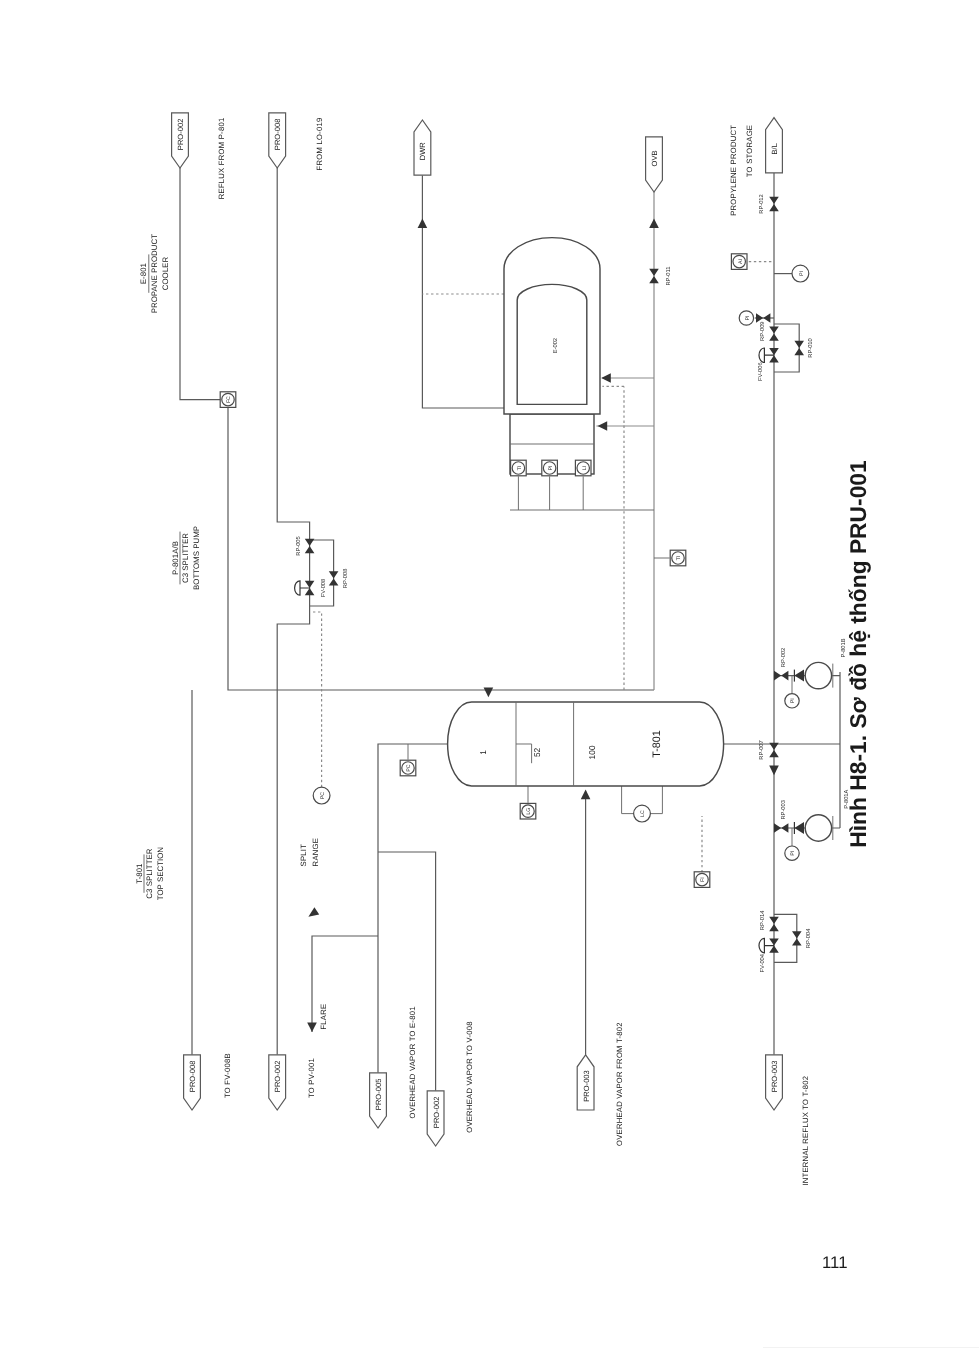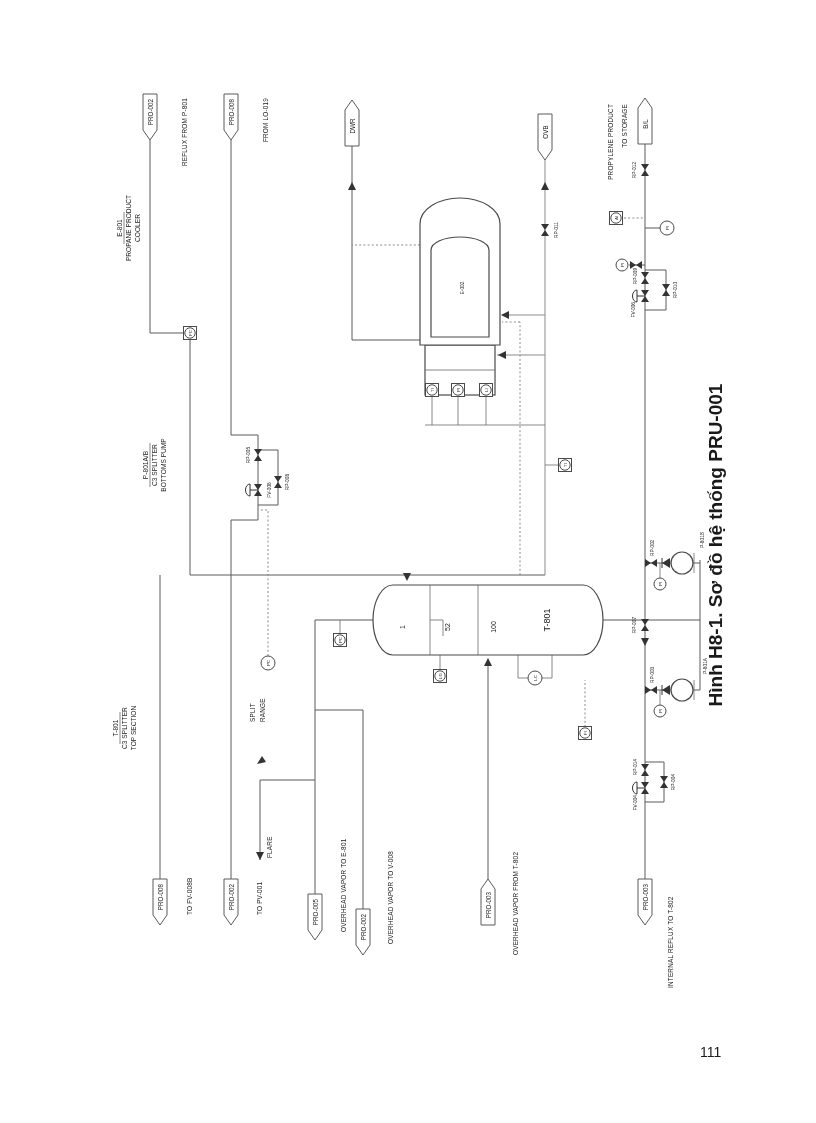--- a/index.html
+++ b/index.html
@@ -23,21 +23,21 @@
   .vtS{font-size:4.8px;text-anchor:start;fill:#2a2a2a;}
   .vtE{font-size:4.8px;text-anchor:end;fill:#2a2a2a;}
   .it{font-size:4.4px;text-anchor:middle;fill:#2a2a2a;}
   .num{font-size:7px;text-anchor:middle;}
   .coltag{font-size:9px;text-anchor:middle;}
   .vfill{fill:#333;stroke:none;}
   .noF{fill:none;stroke:#333;stroke-width:1;}
   .inst{fill:#fff;stroke:#4a4a4a;stroke-width:1;}
   .arr{fill:#333;stroke:none;}
   .cap{font-size:19px;font-weight:bold;text-anchor:middle;}
-  #pageno{position:absolute;left:700px;top:1044px;font-size:14px;}
+  #pageno{position:absolute;left:685px;top:1044px;font-size:14px;}
 </style>
 </head>
 <body>
 
 <div id="sheet">
  <div id="rotwrap">
   <div id="rot">
    <svg width="920" height="640" viewBox="0 0 920 640">
     <defs>
       <g id="sq">

